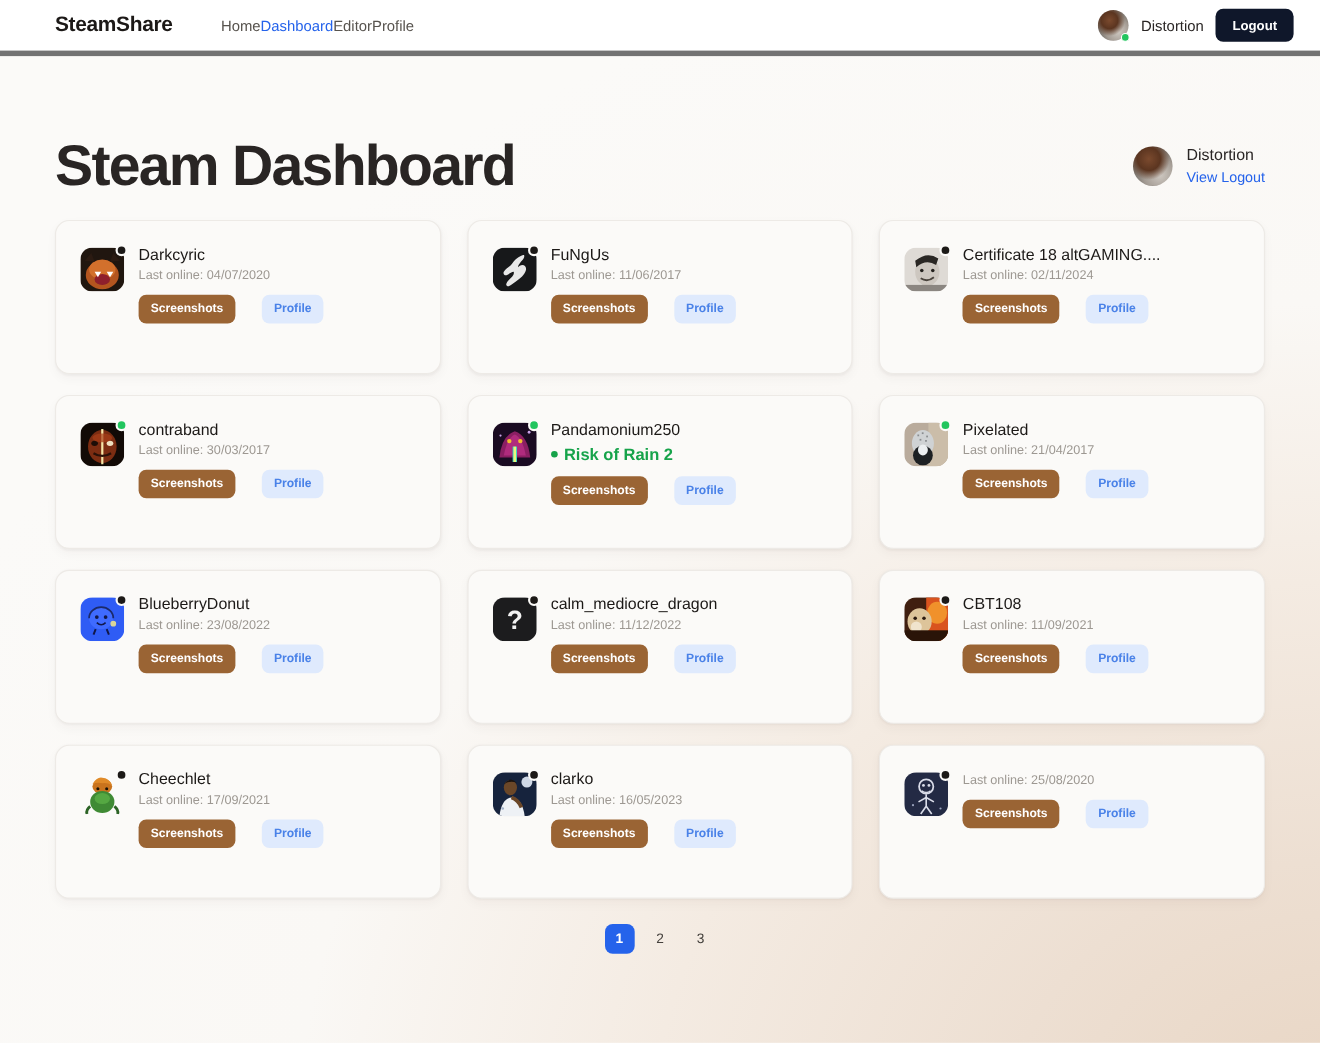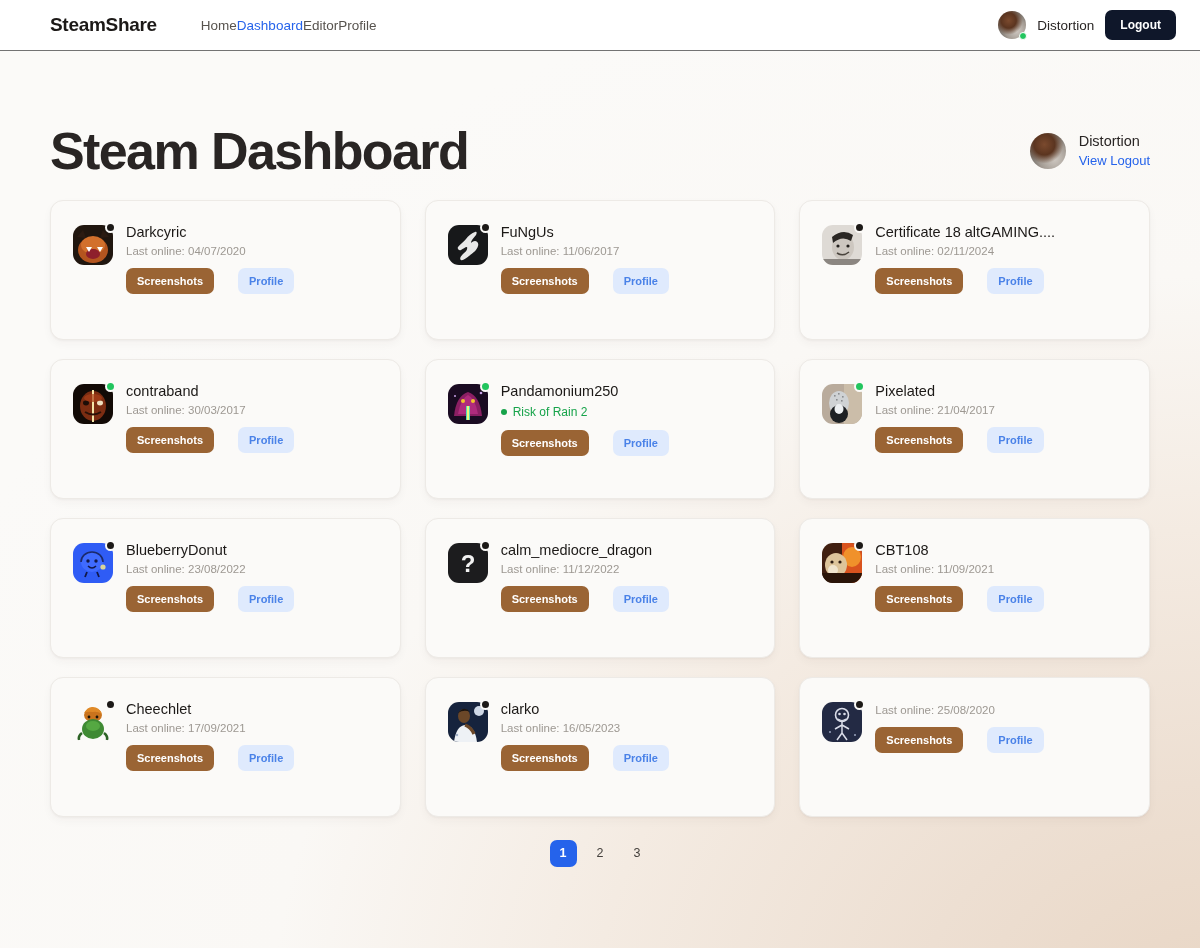--- a/index.html
+++ b/index.html
@@ -12,21 +12,21 @@
     background:
       radial-gradient(ellipse 1400px 1100px at 102% 108%, #e8d5c3 0%, #eddfd2 22%, #f4ebe2 45%, #faf8f5 68%, #fbfaf8 100%),
       #fbfaf8;
     position: relative;
   }
 
   
   .navbar {
     height: 51px;
     background: #ffffff;
-    border-bottom: 1px solid #737373;
+    border-bottom: 5px solid #737373;
     display: flex;
     align-items: center;
     padding: 0 24px 0 50px;
     position: relative;
     z-index: 10;
   }
   .brand {
     font-size: 19px;
     font-weight: bold;
     color: #1c1917;
@@ -175,25 +175,25 @@
     overflow: hidden;
     text-overflow: ellipsis;
   }
   .friend-status {
     font-size: 11.5px;
     color: #9d9892;
     margin-top: 4px;
   }
   .friend-status.playing {
     color: #16a34a;
-    font-weight: normal;
+    font-weight: bold;
     display: flex;
     align-items: center;
     gap: 6px;
-    font-size: 12px;
+    font-size: 15px;
     margin-top: 5px;
   }
   .play-dot {
     width: 6px; height: 6px; border-radius: 50%;
     background: #16a34a; flex: 0 0 6px;
   }
   .btn-row { display: flex; align-items: center; gap: 24px; margin-top: 11px; }
   .btn-screenshots {
     background: #9a6434;
     color: #ffffff;

